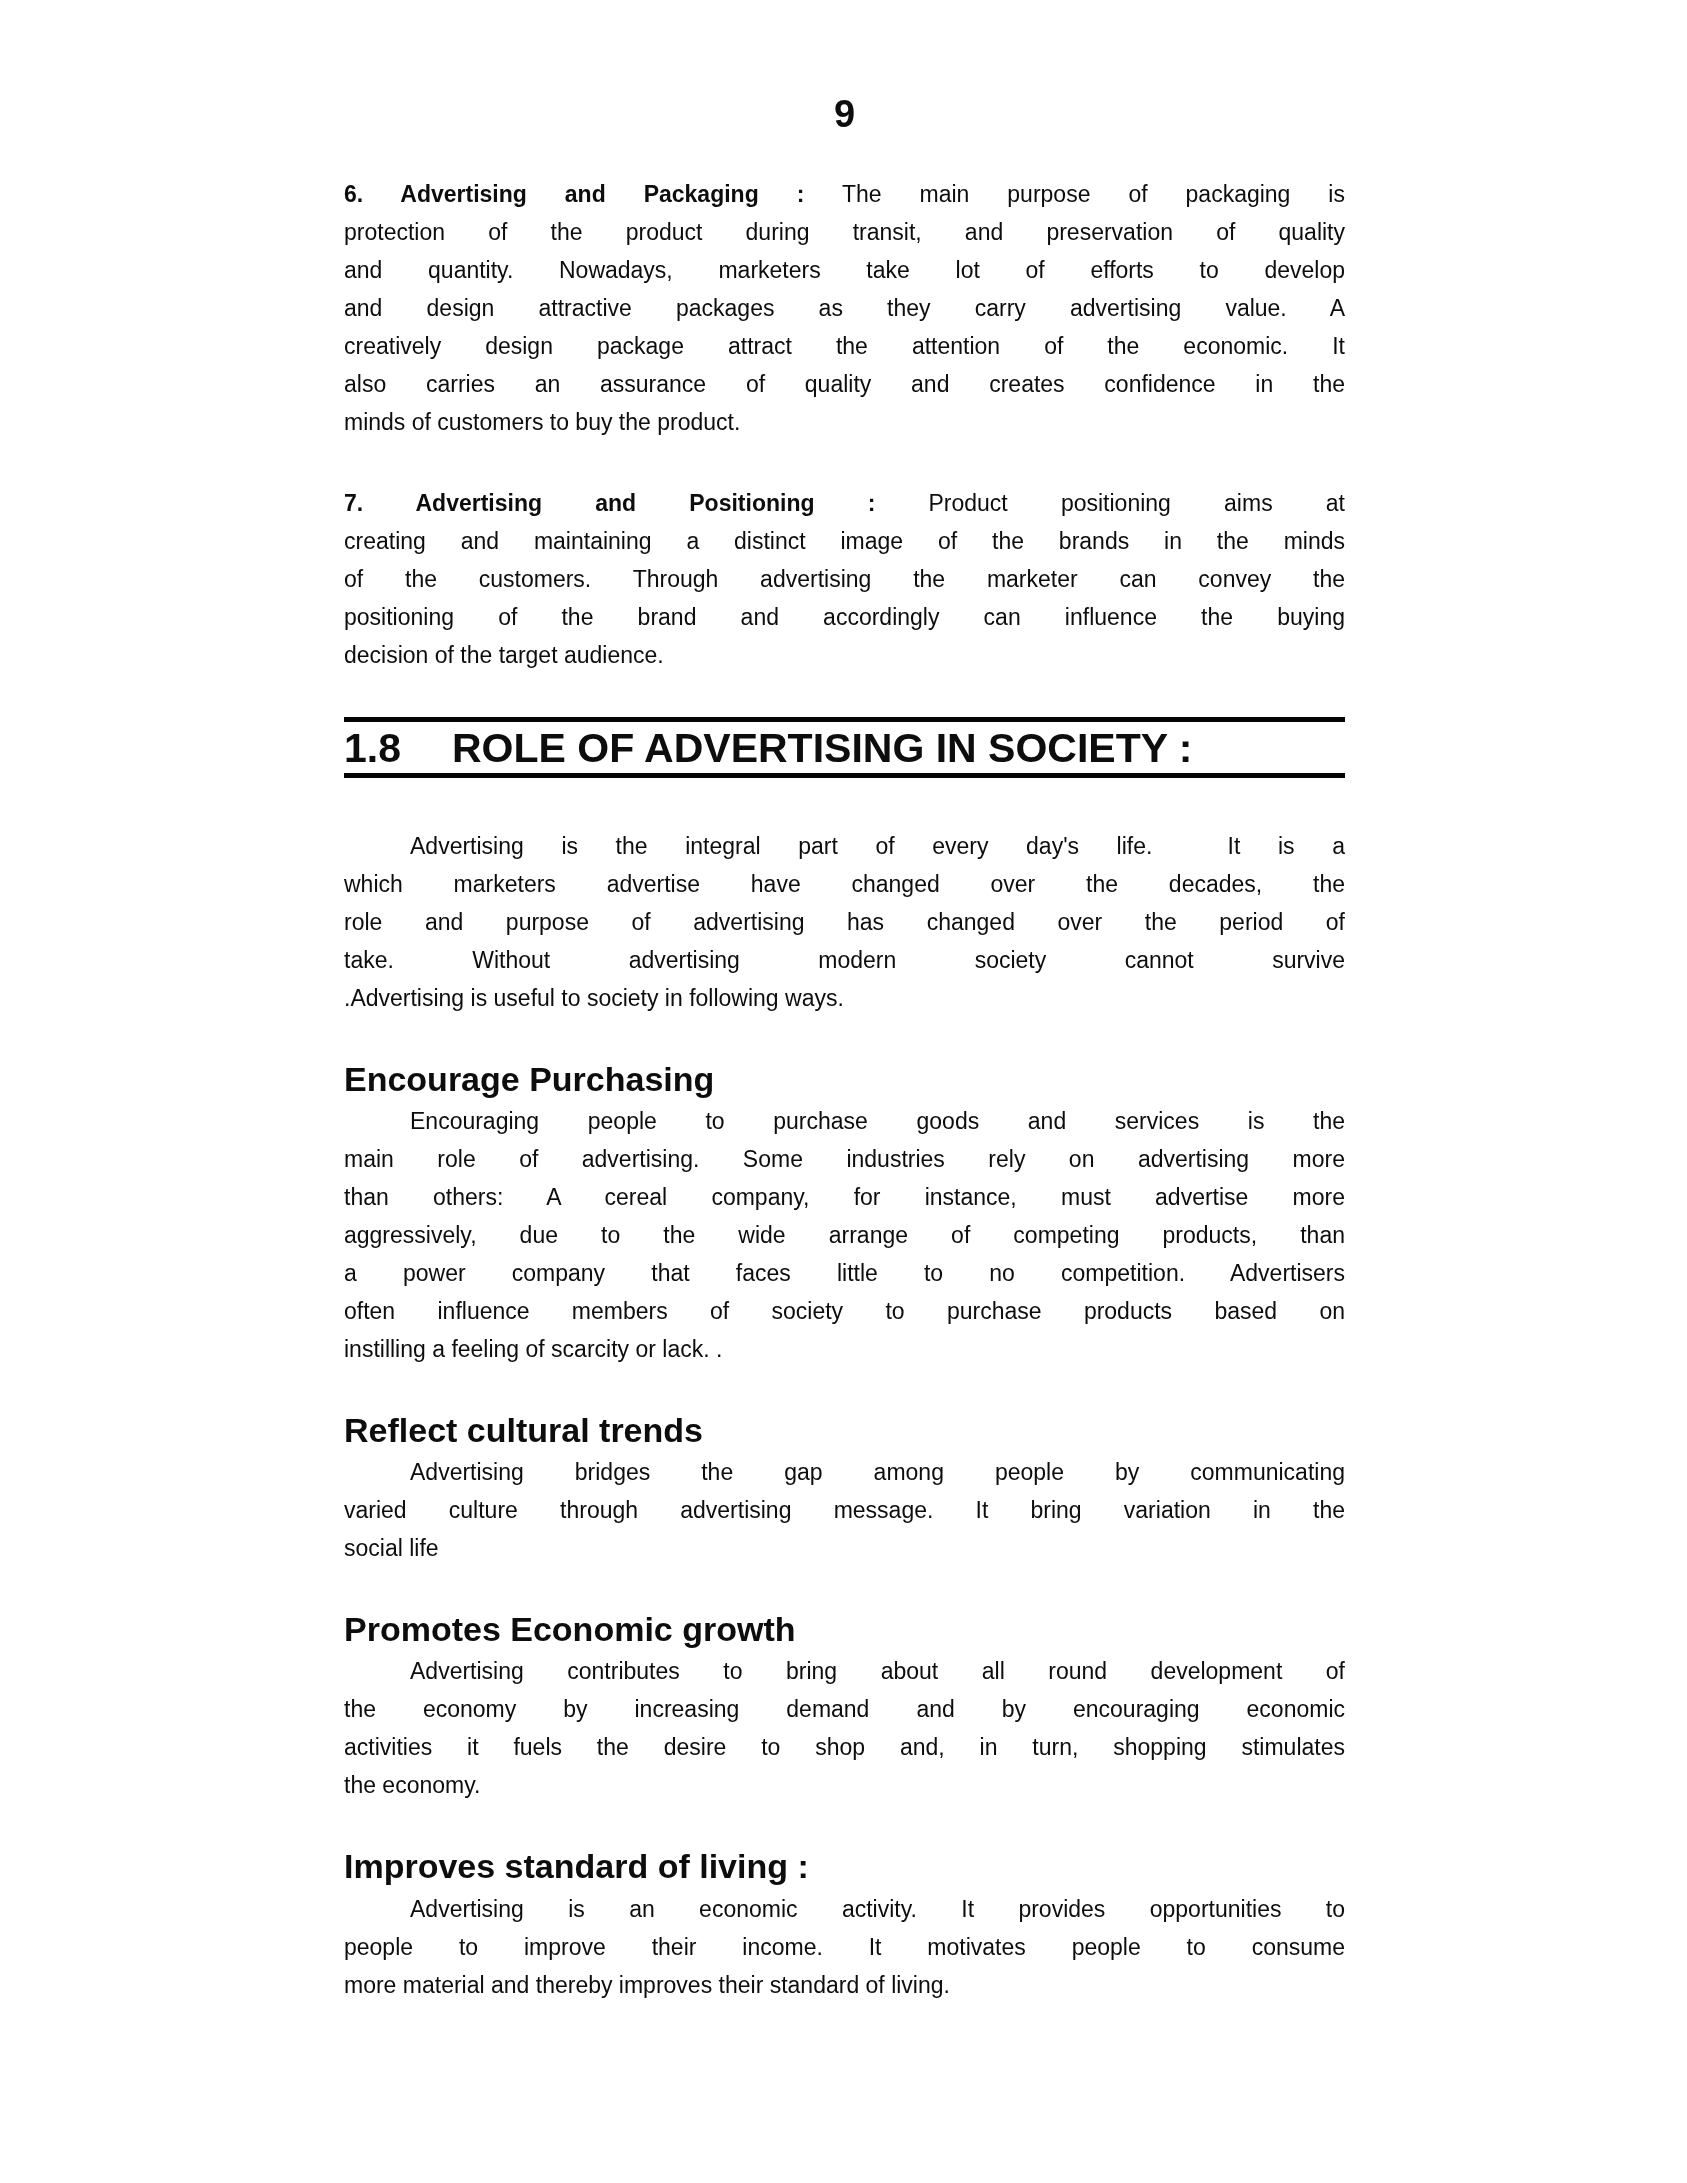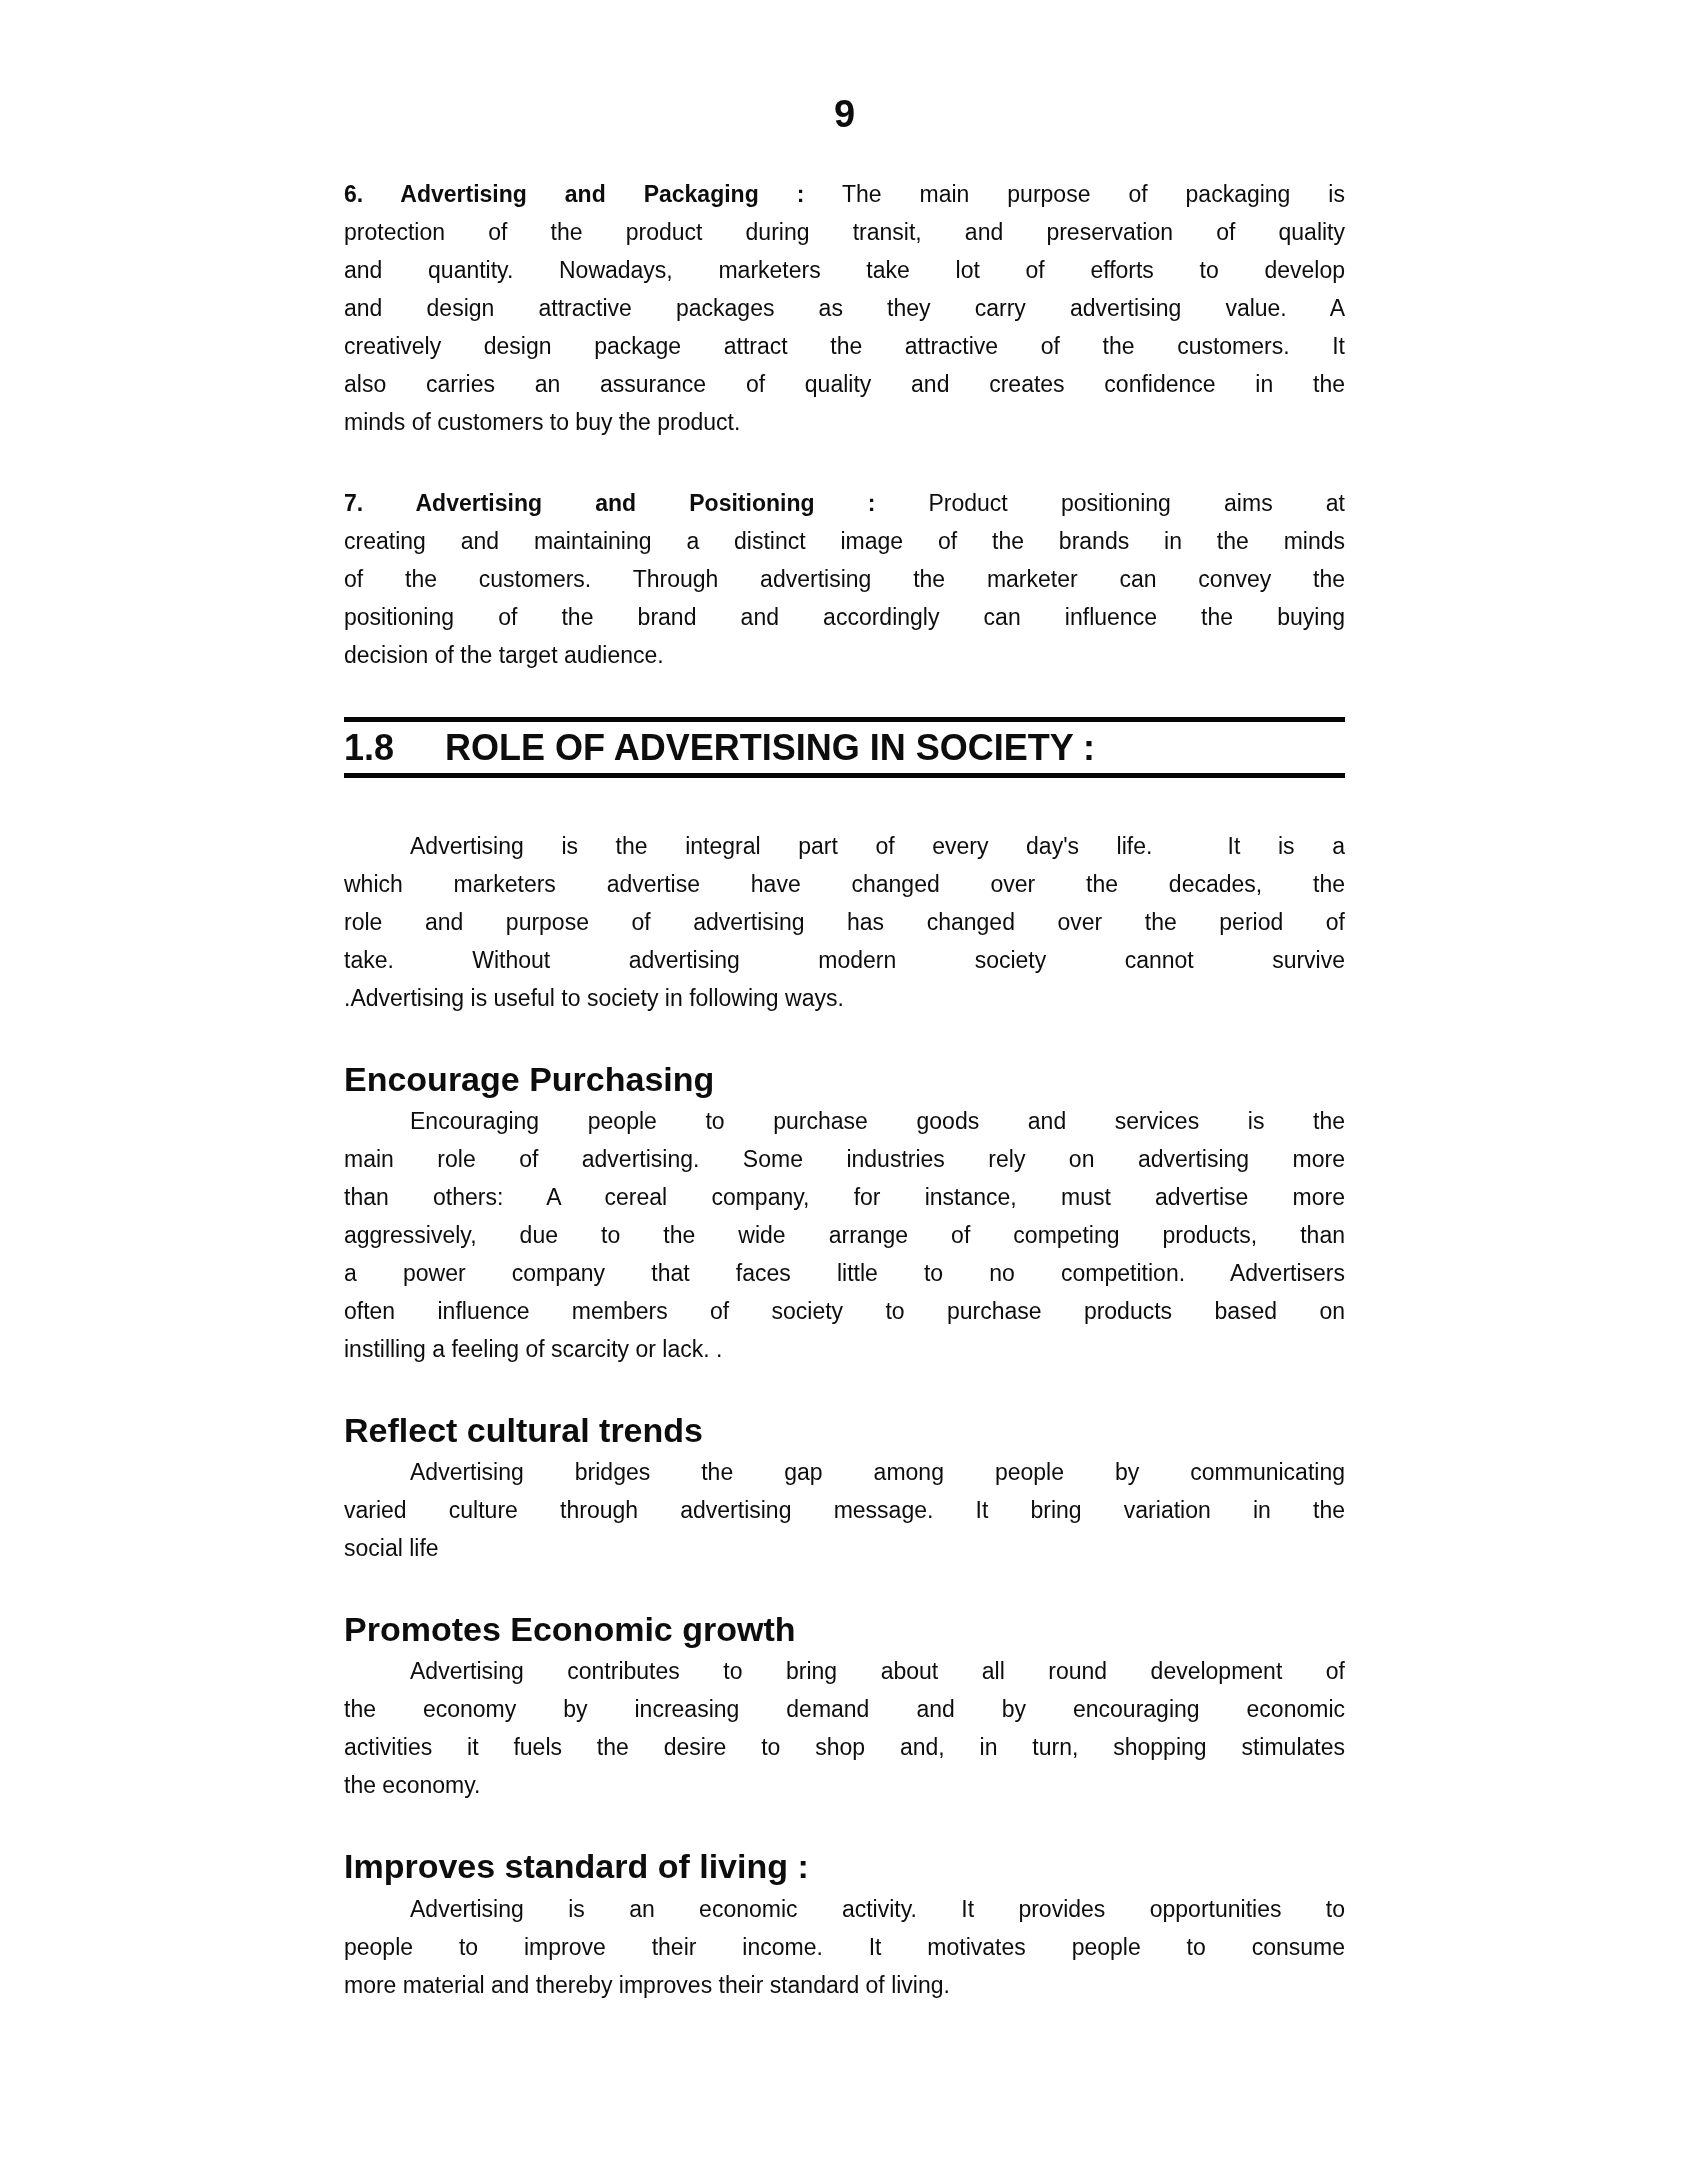--- a/index.html
+++ b/index.html
@@ -44,40 +44,40 @@
     font-weight: bold;
     margin: 0 0 4.1px 0;
   }
   .section-heading {
     width: 1001px;
     border-top: 5px solid #050505;
     border-bottom: 5px solid #050505;
     padding: 1.6px 0 1.6px 0;
     margin: 0 0 49px 0;
     font-weight: bold;
-    font-size: 36px;
+    font-size: 41px;
     line-height: 48px;
     white-space: nowrap;
   }
   .section-number { margin-right: 51px; }
   b { font-weight: bold; }
 </style>
 </head>
 <body>
 
 <div class="page">
 
   <div class="page-number">9</div>
 
   <div class="para">
       <div class="line"><b>6. Advertising and Packaging :</b> The main purpose of packaging is</div>
       <div class="line">protection of the product during transit, and preservation of quality</div>
       <div class="line">and quantity. Nowadays, marketers take lot of efforts to develop</div>
       <div class="line">and design attractive packages as they carry advertising value. A</div>
-      <div class="line">creatively design package attract the attractive of the customers. It</div>
+      <div class="line">creatively design package attract the attention of the economic. It</div>
       <div class="line">also carries an assurance of quality and creates confidence in the</div>
       <div class="line last">minds of customers to buy the product.</div>
     </div>
 
   <div class="para">
       <div class="line"><b>7. Advertising and Positioning :</b> Product positioning aims at</div>
       <div class="line">creating and maintaining a distinct image of the brands in the minds</div>
       <div class="line">of the customers. Through advertising the marketer can convey the</div>
       <div class="line">positioning of the brand and accordingly can influence the buying</div>
       <div class="line last">decision of the target audience.</div>

